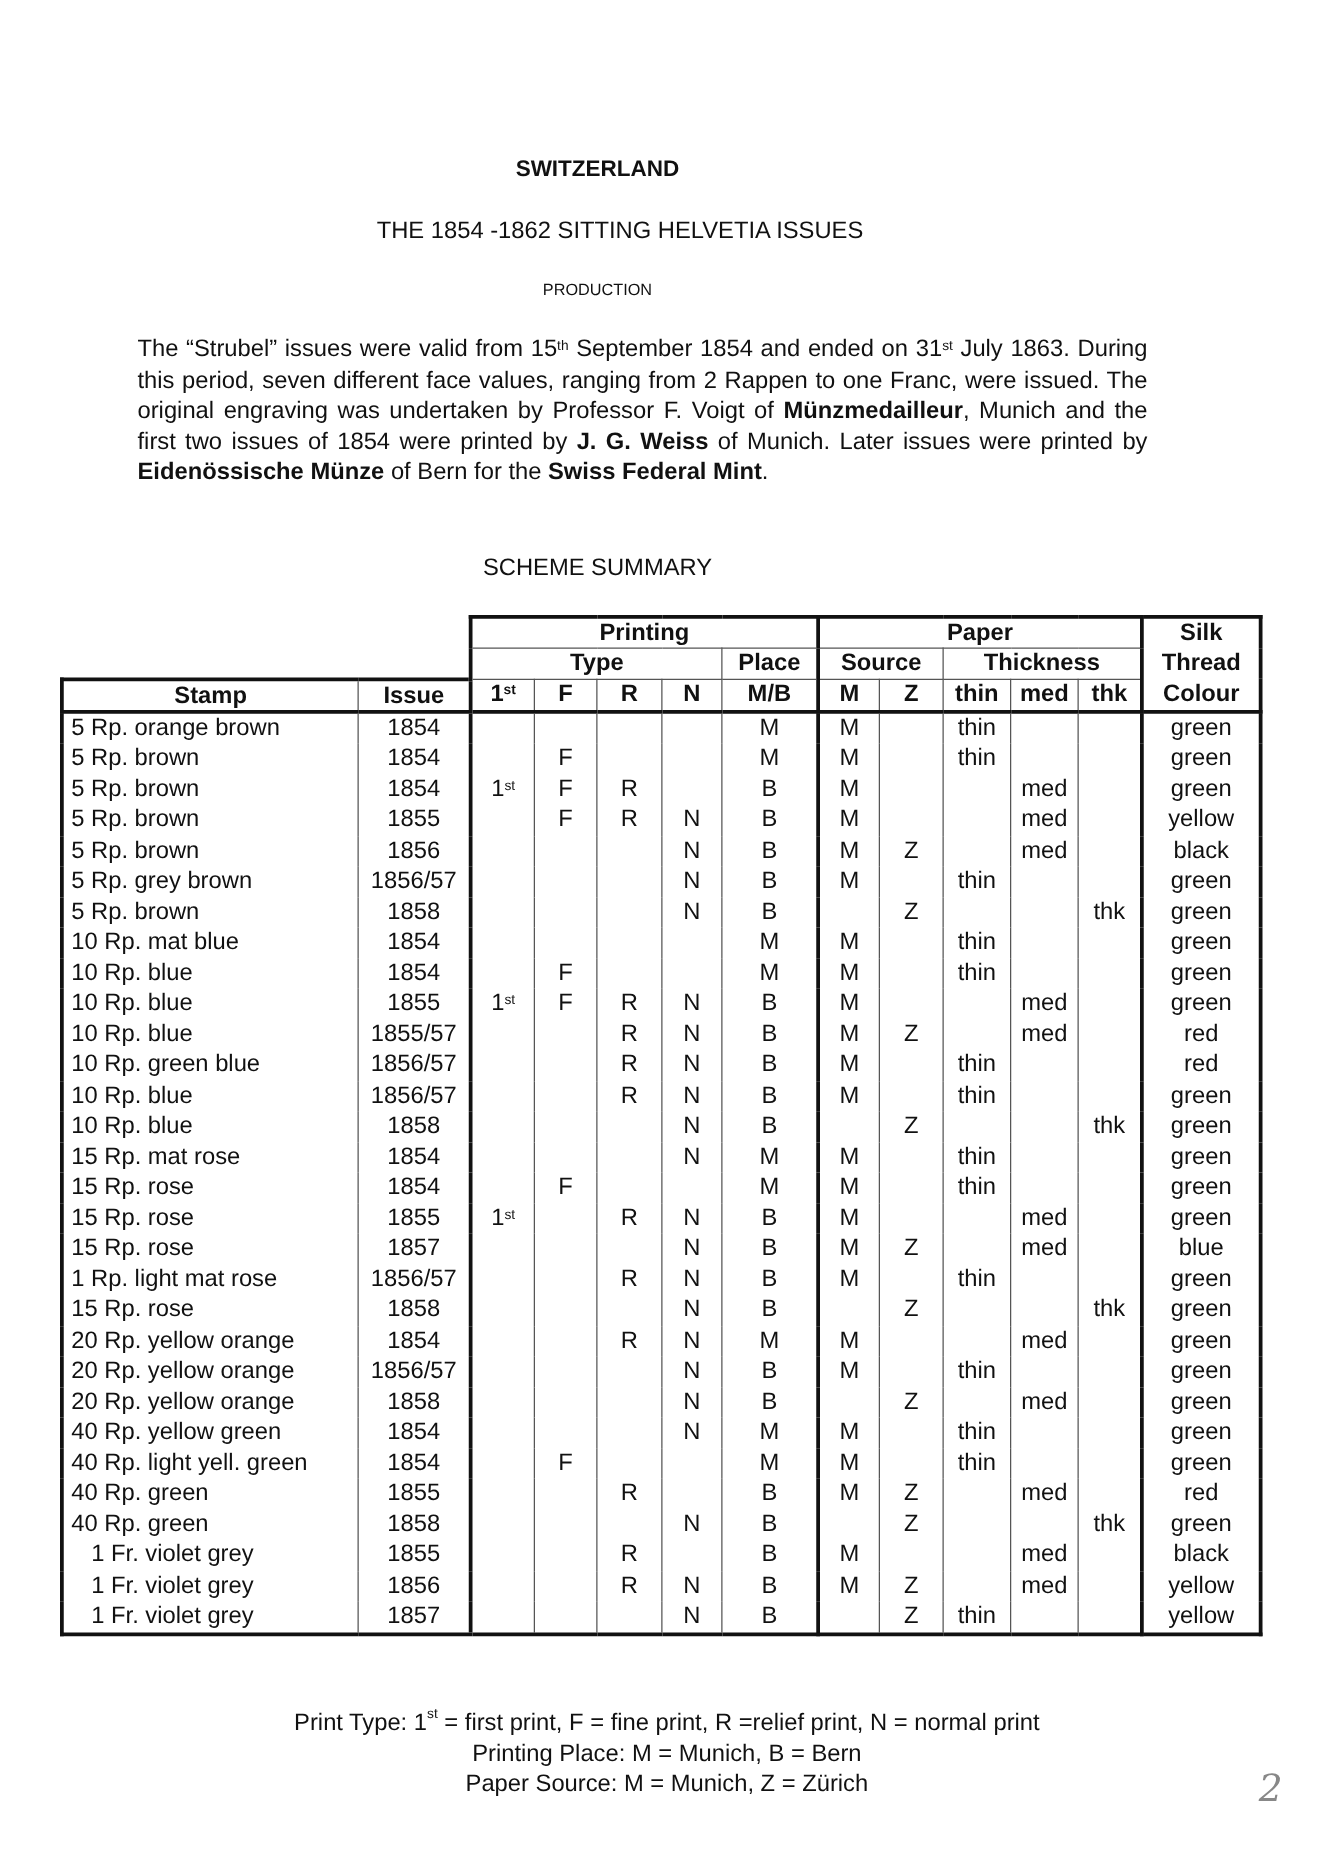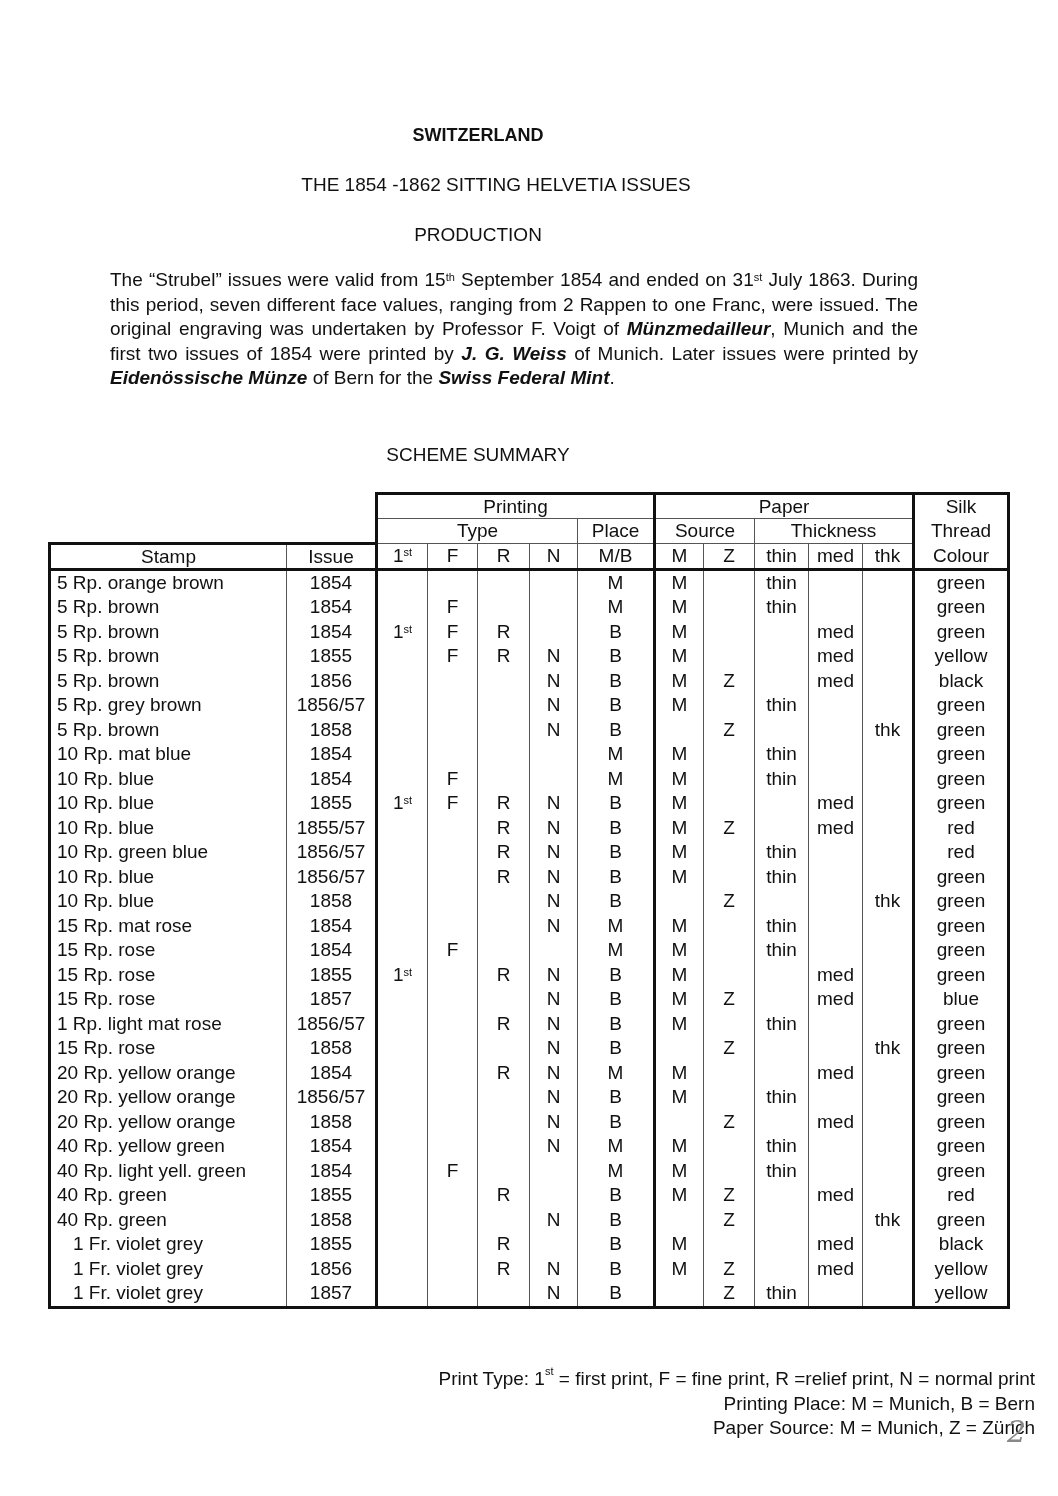--- a/index.html
+++ b/index.html
@@ -1,42 +1,42 @@
 <!DOCTYPE html>
 <html><head>
 <meta charset="utf-8">
 <style>
   html, body { margin: 0; padding: 0; background: #ffffff; }
   body { width: 1058px; height: 1496px; position: relative; overflow: hidden;
          font-family: "Liberation Sans", sans-serif; color: #111; }
   .center { position: absolute; left: 0; width: 956px; text-align: center; }
   #title { top: 125px; font-size: 18px; font-weight: bold; }
   #subtitle { top: 174px; font-size: 19px; margin-left: 18px; }
-  #section { top: 224px; font-size: 19px; }
+  #section { top: 224px; font-size: 13px; }
   #intro { position: absolute; left: 110px; top: 268px; width: 808px; font-size: 19px;
            line-height: 24.5px; text-align: justify; }
-  #intro b { font-style: italic; }
+  #intro b { }
   #scheme { top: 444px; font-size: 19px; }
   sup { font-size: 11px; vertical-align: top; position: relative; top: -3px; }
 
   table.sch { position: absolute; left: 48px; top: 492px; border-collapse: collapse;
               font-size: 19px; }
   table.sch td { padding: 0; height: 24.5px; line-height: 24.5px; text-align: center;
                  border-left: 1px solid #555; border-right: 1px solid #555; white-space: nowrap; }
-  .h td { height: 23px !important; line-height: 23px !important; }
+  .h td { height: 23px !important; line-height: 23px !important; font-weight: bold; }
   td.blank { border: none !important; }
   td.stamp { text-align: left !important; padding-left: 6px !important; }
   td.stamp.ind { padding-left: 22px !important; }
   .thickL { border-left: 3px solid #111 !important; }
   .thickR { border-right: 3px solid #111 !important; }
   .thickT { border-top: 3px solid #111 !important; }
   .thickB { border-bottom: 3px solid #111 !important; }
   .thinB { border-bottom: 1px solid #555 !important; }
 
-  .legend { position: absolute; left: 0; width: 1035px; text-align: right; font-size: 19px; }
+  .legend { position: absolute; left: 0; width: 1035px; text-align: center; font-size: 19px; padding-left: 16px; }
   #leg1 { top: 1368px; }
   #leg2 { top: 1393px; }
   #leg3 { top: 1417px; }
   #pagenum { position: absolute; left: 1007px; top: 1414px; font-size: 30px; color: #888;
              font-family: "DejaVu Serif", serif; font-style: italic; }
 </style>
 </head>
 <body>
 
 <div id="title" class="center">SWITZERLAND</div>

